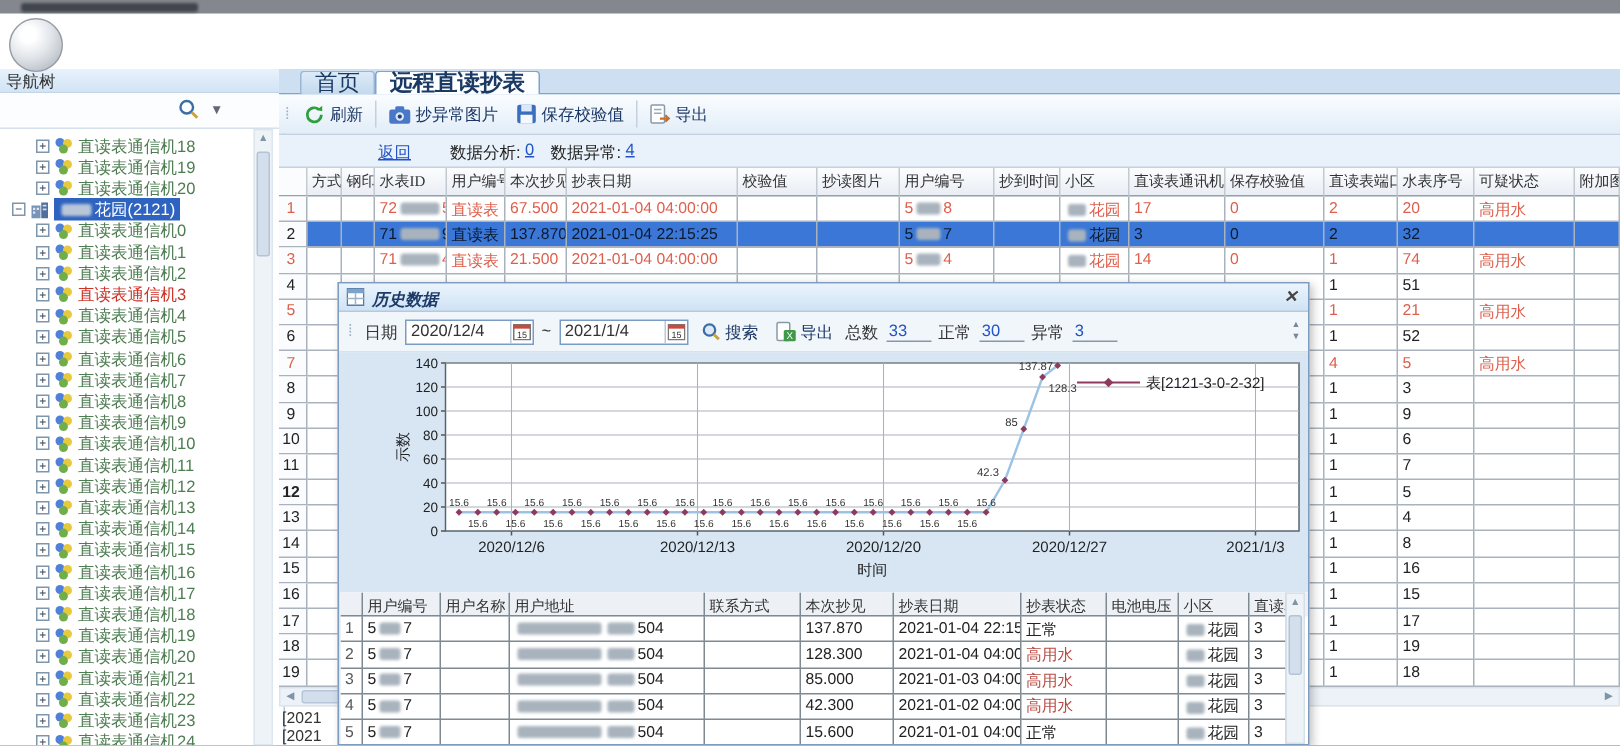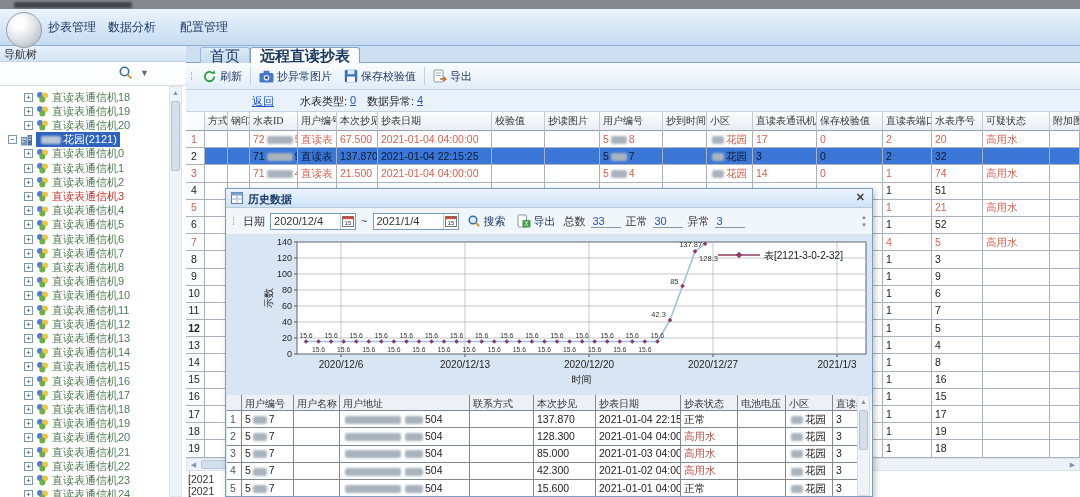--- a/index.html
+++ b/index.html
@@ -60,21 +60,21 @@
   .g-row.sel .g-c:not(.g-n){background:#3a77d6;color:#0b1a31;}
   .blur{display:inline-block;height:8px;border-radius:2px;background:#a9b3bd;filter:blur(1.2px);vertical-align:middle;margin:0 2px;}
   .hscroll{position:absolute;left:0;top:412px;width:894px;height:13px;background:#edf2f8;border:1px solid #dbe4ec;}
   .h-ar{position:absolute;top:0;width:13px;height:11px;font-size:7px;color:#8094a8;text-align:center;line-height:11px;}
   .h-thumb{position:absolute;left:14px;top:1px;width:250px;height:9px;background:#d2deeb;border:1px solid #b6c6d8;border-radius:2px;}
   .logs{position:absolute;left:2px;top:427px;font-size:10.5px;color:#333;line-height:12px;white-space:nowrap;}
   
   .dialog{position:absolute;left:225px;top:188px;width:648px;height:309px;background:#d8e6f4;
     border:1px solid #7d9cbf;z-index:20;box-shadow:2px 2px 6px rgba(0,0,0,.25);overflow:hidden;}
   .dlg-title{position:absolute;left:0;top:0;width:100%;height:19px;background:linear-gradient(#eaf4fd,#cfe3f5);
-    border-bottom:1px solid #b5c9dd;font-size:11px;font-weight:bold;color:#1c3b68;}
+    border-bottom:1px solid #b5c9dd;font-size:11px;font-weight:bold;color:#1c3b68;font-style:italic;}
   .dlg-title .ttl{position:absolute;left:22px;top:3px;}
   .dlg-ico{position:absolute;left:5px;top:3px;}
   .dlg-close{position:absolute;right:7px;top:2px;font-size:11px;font-weight:bold;color:#444;cursor:default;}
   .dlg-toolbar{position:absolute;left:0;top:19px;width:100%;height:27px;background:#f1f6fb;border-bottom:1px solid #d8e2ec;
     display:flex;align-items:center;gap:5px;padding-left:6px;font-size:11px;color:#333;}
   .dtinput{display:flex;align-items:center;width:86px;height:17px;background:#fff;border:1px solid #7a9cc4;font-size:11px;}
   .dtinput .val{flex:1;padding:0 3px;}
   .dtbtn{flex:0 0 15px;height:15px;border-left:1px solid #b8c8da;display:flex;align-items:center;justify-content:center;}
   .dbtn{display:flex;align-items:center;gap:3px;padding:0 3px;color:#1b3766;}
   .lnkv{color:#2353c5;display:inline-block;min-width:30px;border-bottom:1px solid #8a97a8;padding:0 2px;font-size:11px;}
@@ -92,25 +92,20 @@
 </style>
 </head>
 <body>
 
 <div class="screen">
 
   <div class="titlestrip">
     <span class="blurblk"></span>
   </div>
 
-  <div class="menubar">
-    <span class="menu-item" style="left:44px">抄表管理</span>
-    <span class="menu-item" style="left:104px">数据分析</span>
-    <span class="menu-item" style="left:176px">配置管理</span>
-  </div>
   <div class="orb"></div>
 
   <div class="sidebar">
     <div class="side-header">导航树</div>
     <div class="side-search">
       <span class="mag">
         <svg width="16" height="16" viewBox="0 0 16 16">
             <circle cx="6.5" cy="6.5" r="4.2" fill="none" stroke="#3a6ea5" stroke-width="1.6"></circle>
             <line x1="9.8" y1="9.8" x2="13.5" y2="13.5" stroke="#caa13c" stroke-width="2"></line>
           </svg>
@@ -487,21 +482,21 @@
             <line x1="3" y1="4" x2="8" y2="4" stroke="#9ab" stroke-width="1"></line>
             <line x1="3" y1="6.5" x2="8" y2="6.5" stroke="#9ab" stroke-width="1"></line>
             <path d="M7 10 L12.5 10 M10.5 7.8 L12.8 10 L10.5 12.2" fill="none" stroke="#c8702a" stroke-width="1.5"></path>
           </svg>
         <span>导出</span>
       </span>
     </div>
 
     <div class="statusrow">
       <span class="srow-item lnk" style="left:66px">返回</span>
-      <span class="srow-item" style="left:114px">水表类型:</span>
+      <span class="srow-item" style="left:114px">数据分析:</span>
       <span class="srow-item lnk" style="left:164px">0</span>
       <span class="srow-item" style="left:181px">数据异常:</span>
       <span class="srow-item lnk" style="left:231px">4</span>
     </div>
 
     <div class="grid" id="grid">
         <div class="g-row head">
           <div class="g-c g-n" style="flex-basis: 19px;"></div>
           <div class="g-c" style="flex-basis: 23px;">方式</div>
           <div class="g-c" style="flex-basis: 22px;">钢印号</div>

